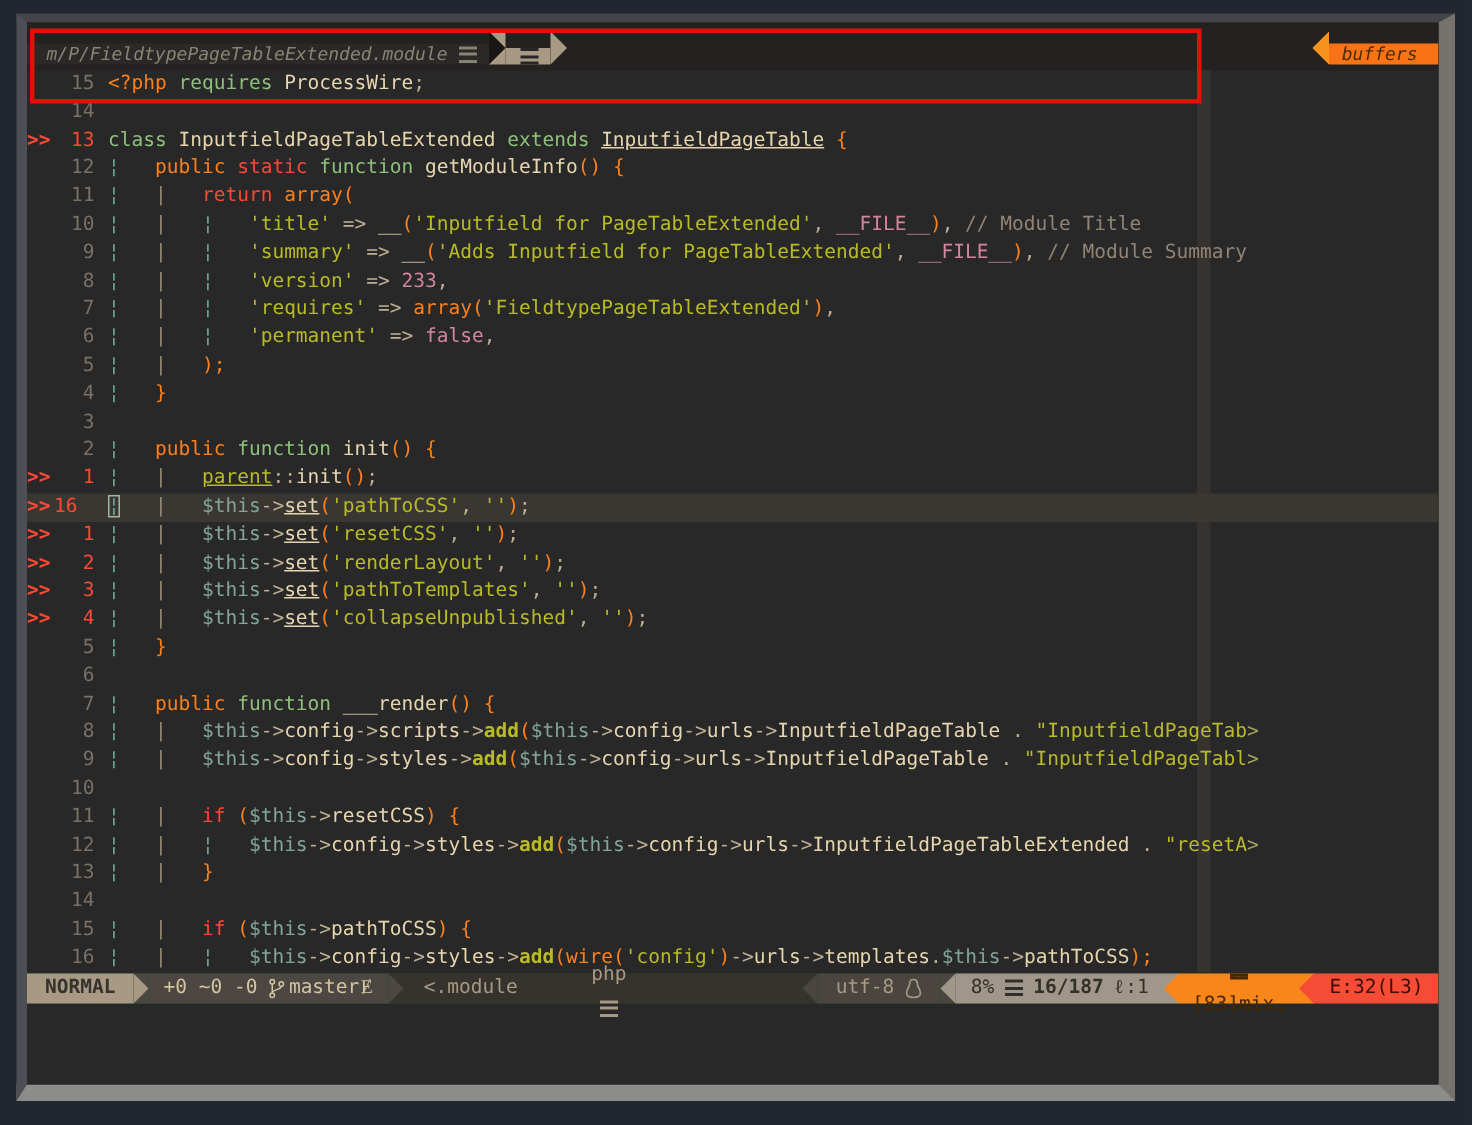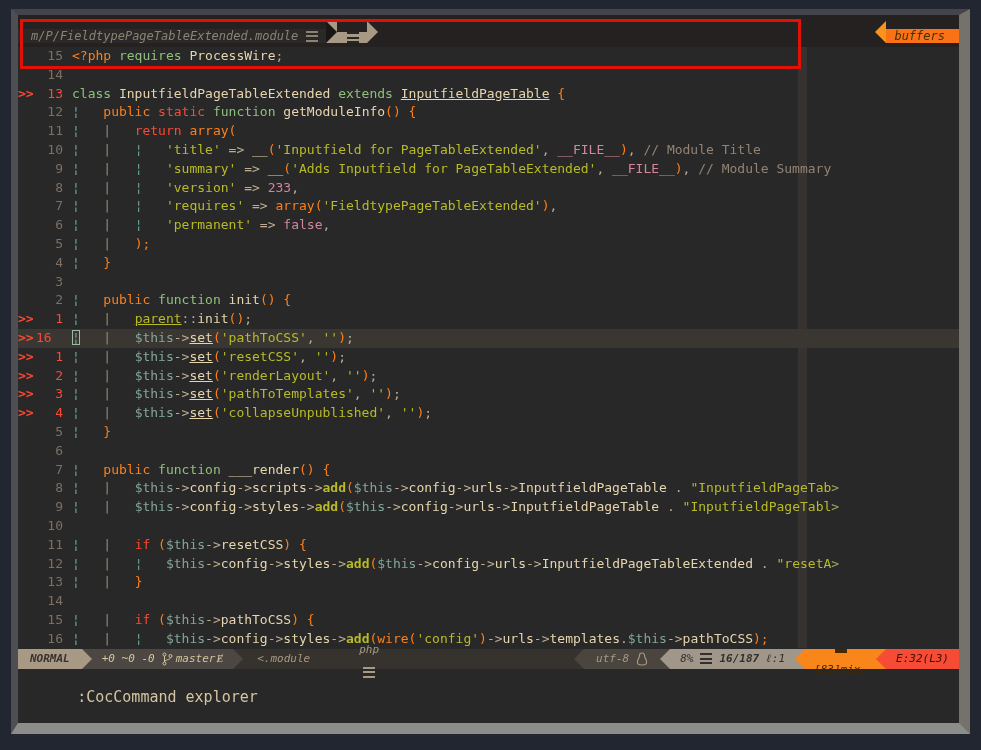--- a/index.html
+++ b/index.html
@@ -51,21 +51,21 @@
   .tk-or{color:#fe8019} .tk-rd{color:#fb4934} .tk-aq{color:#8ec07c}
   .tk-st{color:#b8bb26} .tk-pu{color:#d3869b} .tk-cr{color:#e6d5ae}
   .tk-pl{color:#bdae93} .tk-co{color:#928374} .tk-bl{color:#83a598}
   .tk-bg{color:#b8bb26;font-weight:bold}
   .tk-uc{color:#e6d5ae;text-decoration:underline}
   .tk-ug{color:#b8bb26;text-decoration:underline}
   .tk-g1{color:#6ca69b} .tk-g2{color:#948a74} .tk-tr{color:#a3a35f}
   .cursor-cell { outline:1px solid #9db8a5; outline-offset:-1px; }
 
   
-  .statusline { height:20px; display:flex; align-items:stretch; font-size:11px; line-height:20px; background:#14532d;font-style:italic; }
+  .statusline { height:20px; display:flex; align-items:stretch; font-size:13px; line-height:20px; background:#14532d; }
   .seg { display:flex; align-items:center; gap:7px; white-space:pre; }
   .sl-mode { background:#a89984; color:#36322e; font-weight:bold; padding:0 12px; }
   .ar-r { width:0;height:0;border-top:10px solid transparent;border-bottom:10px solid transparent; }
   .ar-l { width:0;height:0;border-top:10px solid transparent;border-bottom:10px solid transparent; }
   .a-mode { border-left:10px solid #a89984; background:#4c4742; }
   .sl-git { background:#4c4742; color:#d5c4a1; padding:0 10px;text-align:right; }
   .a-git { border-left:10px solid #4c4742; background:#36322e; }
   .sl-file { background:#36322e; color:#a89984; padding-left:14px; flex:1; }
   .sl-file .ft { margin-left:42px; display:inline-flex; align-items:center; gap:7px;flex-direction:column; }
   .a-enc { border-right:10px solid #4a453f; background:#36322e; }
@@ -191,20 +191,17 @@
       <div class="seg sl-mix">
         <span class="icon-bars broken"></span>
         <span>[83]mix…</span>
       </div>
       <div class="ar-l a-err"></div>
       <div class="seg sl-err">
         <span>E:32(L3)</span>
       </div>
     </div>
 
-    <div class="cmdline">
-      <span>:CocCommand explorer</span>
-    </div>
 
   </div>
 </div>
 
 <div class="annotation"></div>
 
 </body></html>

